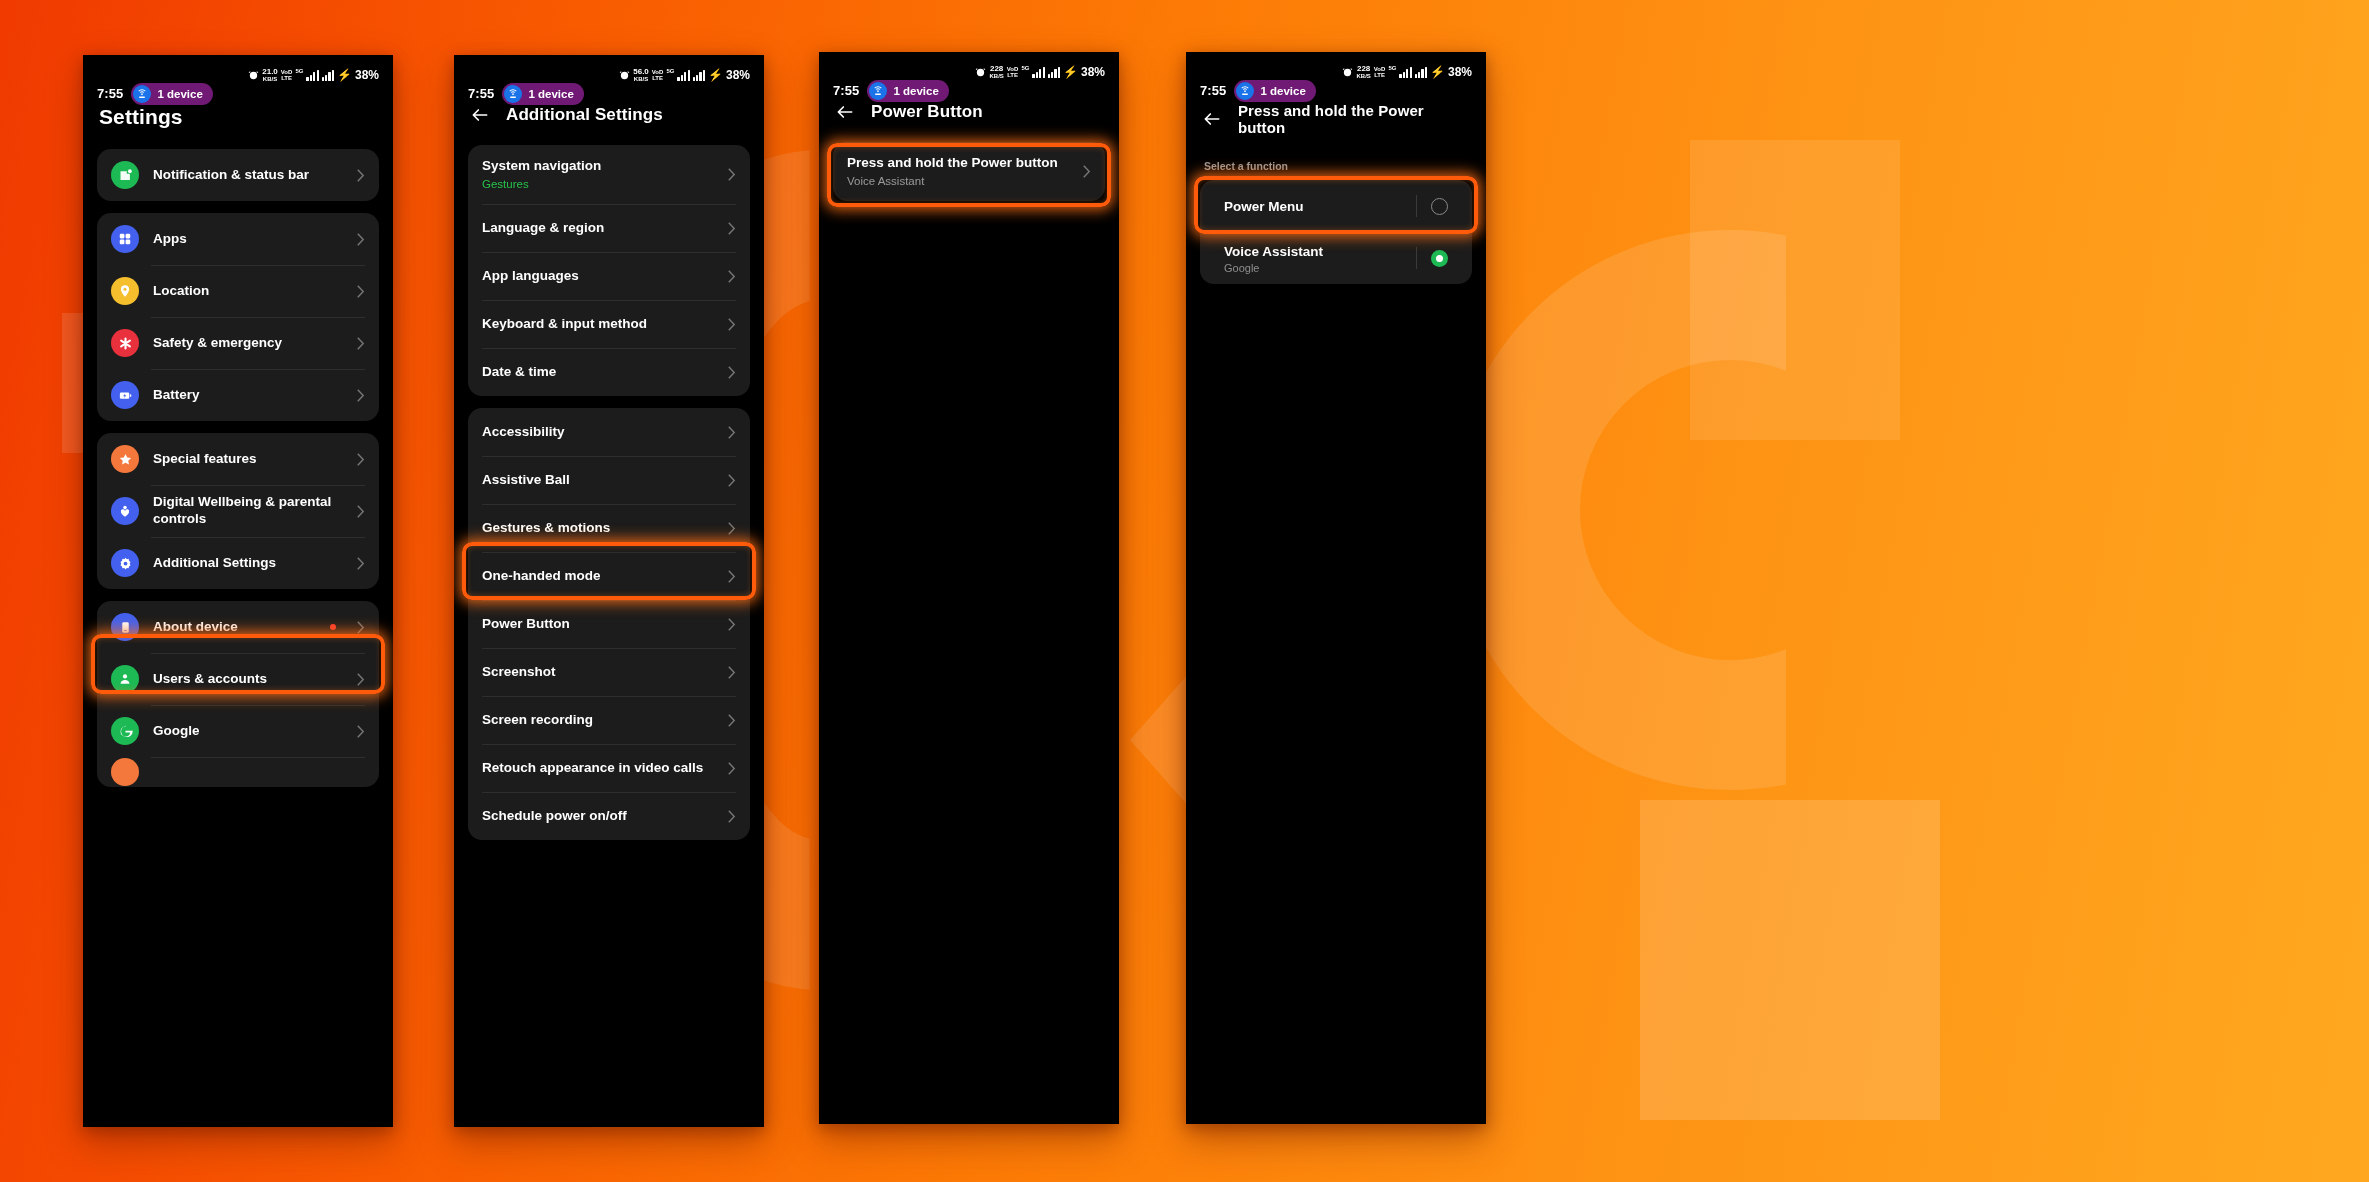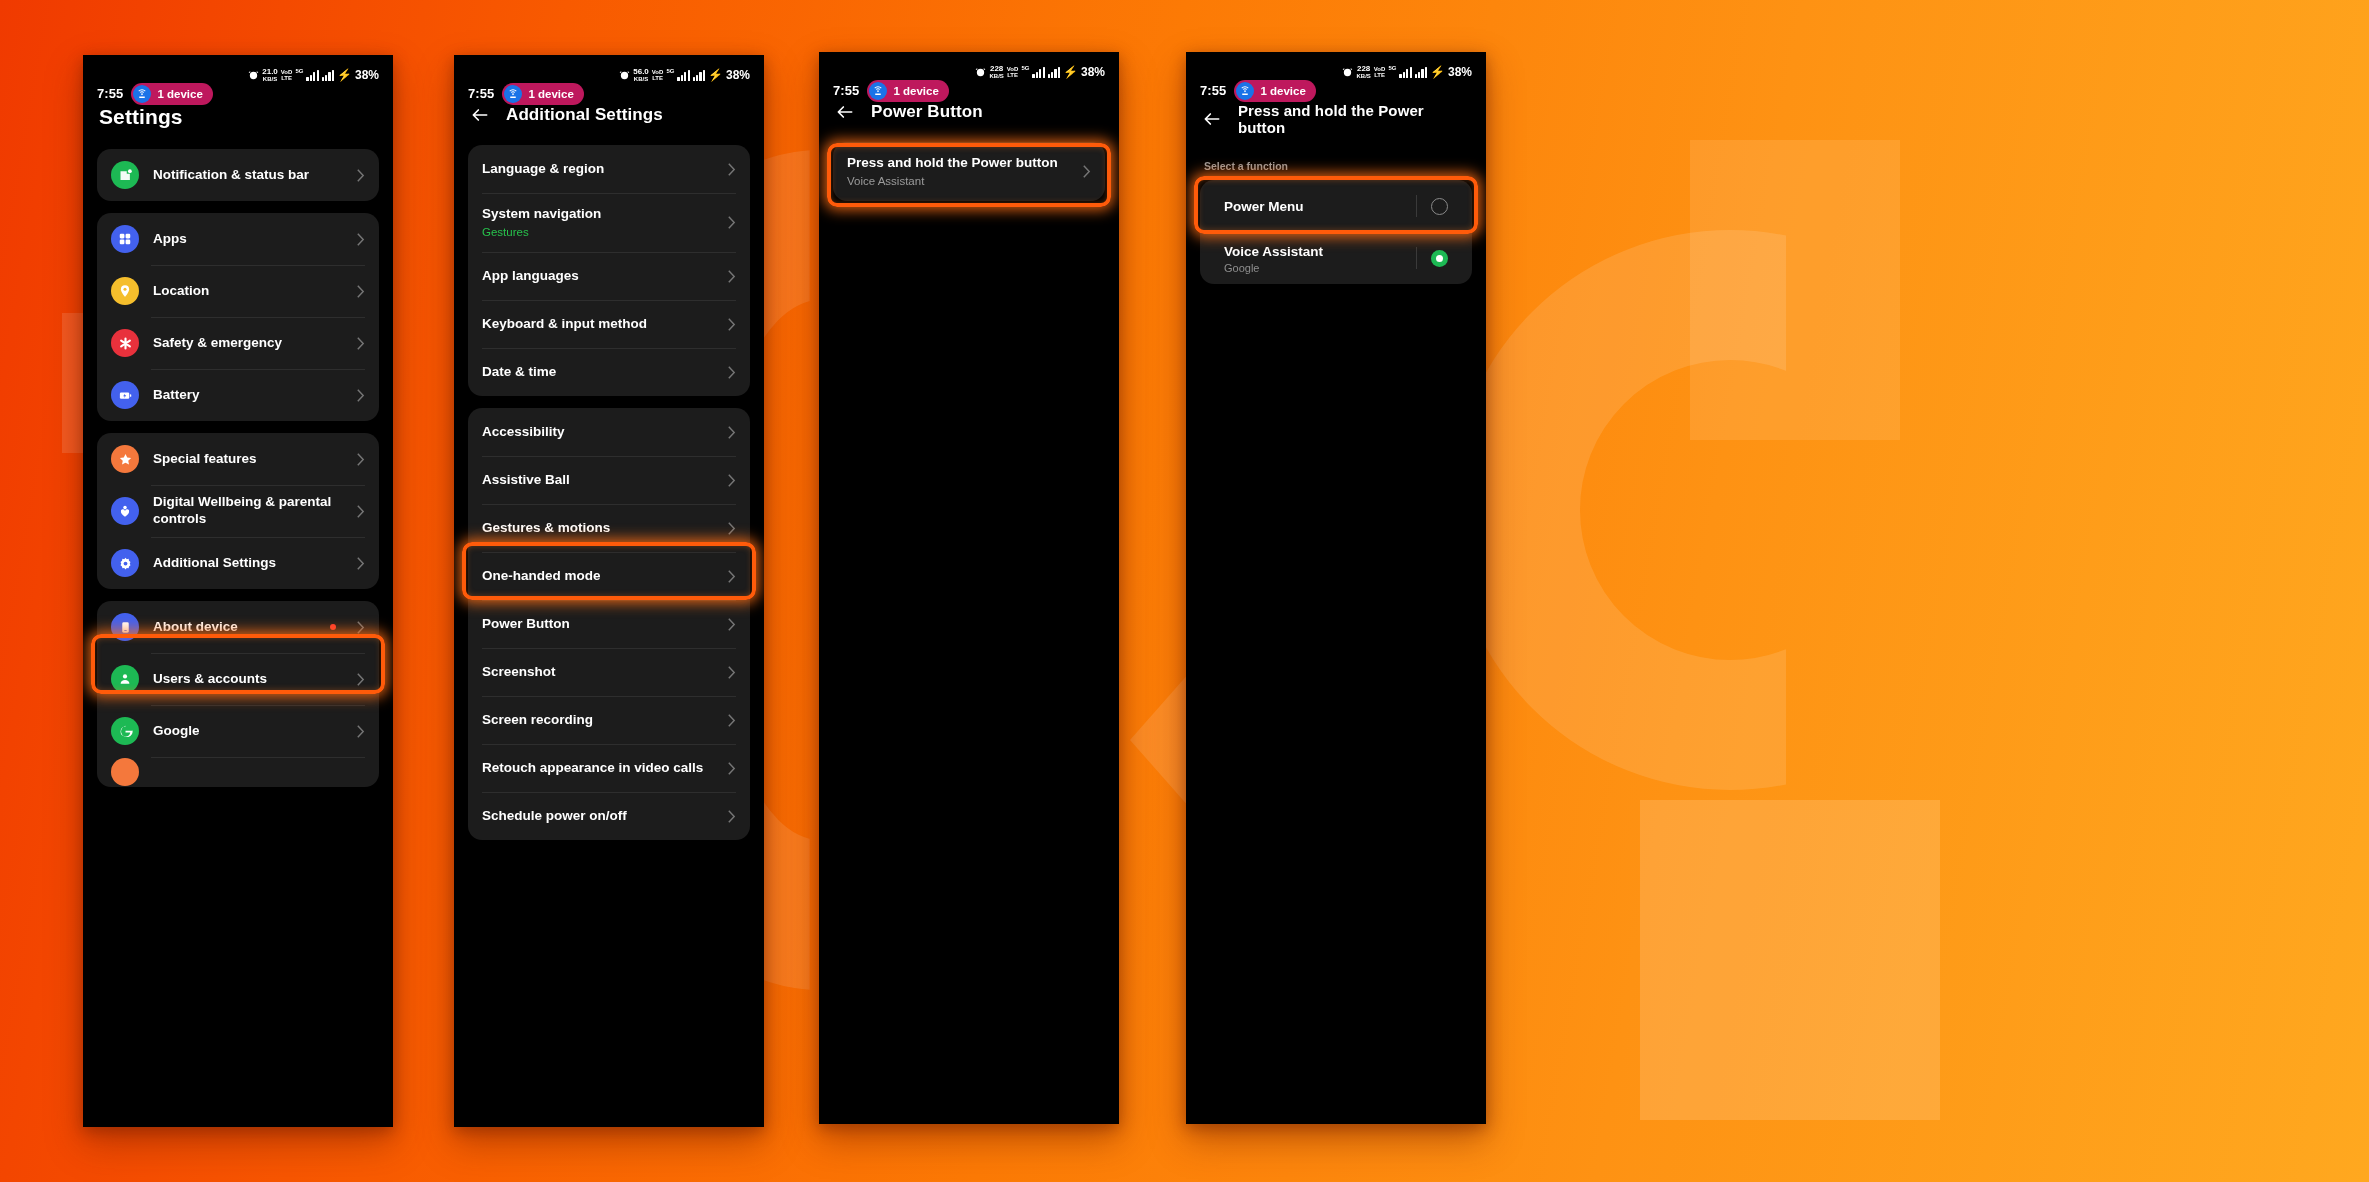--- a/index.html
+++ b/index.html
@@ -38,21 +38,21 @@
   .p1 { left:83px;   top:55px;  width:310px; height:1072px; }
   .p2 { left:454px;  top:55px;  width:310px; height:1072px; }
   .p3 { left:819px;  top:52px;  width:300px; height:1072px; }
   .p4 { left:1186px; top:52px;  width:300px; height:1072px; }
 
   
   .statusbar { display:flex; align-items:center; justify-content:space-between;
                padding:10px 14px 6px 14px; height:36px; }
   .sb-left { display:flex; align-items:center; gap:8px;margin-top:37px; }
   .sb-time { font-size:13px; font-weight:600; letter-spacing:.1px; color:#fff; }
-  .sb-pill { display:flex; align-items:center; gap:6px; background:#be185d;
+  .sb-pill { display:flex; align-items:center; gap:6px; background:#701a75;
              border-radius:20px; padding:2px 10px 2px 2px; height:22px; }
   .sb-pill-ic { width:18px; height:18px; border-radius:50%; background:#1a73e8;
                 display:flex; align-items:center; justify-content:center; }
   .sb-pill-ic svg { display:block; }
   .sb-pill-txt { font-size:11.5px; font-weight:600; color:#fff; white-space:nowrap; }
 
   .sb-right { display:flex; align-items:center; gap:3px; }
   .sb-alarm { width:11px; height:11px; }
   .sb-speed { display:flex; flex-direction:column; align-items:center; line-height:1; }
   .sb-speed .v { font-size:8px; font-weight:700; }
@@ -370,30 +370,30 @@
 
   <div class="appbar">
     <svg class="back" viewBox="0 0 24 24" fill="none" stroke="#fff" stroke-width="2" stroke-linecap="round" stroke-linejoin="round">
         <path d="M20 12H4M10 6l-6 6 6 6"></path>
       </svg>
     <span class="apptitle">Additional Settings</span>
   </div>
 
   <div class="card">
     <div class="row plain">
-      <span class="label">Language &amp; region</span>
-      <svg class="chev" viewBox="0 0 10 16" fill="none" stroke="#cfcfcf" stroke-width="1.6">
-          <path d="M2 1.5 8 8l-6 6.5"></path>
-        </svg>
-    </div>
-    <div class="row plain">
       <span class="label">
         <span>System navigation</span>
         <span class="sublabel green" style="display:block;">Gestures</span>
       </span>
+      <svg class="chev" viewBox="0 0 10 16" fill="none" stroke="#cfcfcf" stroke-width="1.6">
+          <path d="M2 1.5 8 8l-6 6.5"></path>
+        </svg>
+    </div>
+    <div class="row plain">
+      <span class="label">Language &amp; region</span>
       <svg class="chev" viewBox="0 0 10 16" fill="none" stroke="#cfcfcf" stroke-width="1.6">
           <path d="M2 1.5 8 8l-6 6.5"></path>
         </svg>
     </div>
     <div class="row plain">
       <span class="label">App languages</span>
       <svg class="chev" viewBox="0 0 10 16" fill="none" stroke="#cfcfcf" stroke-width="1.6">
           <path d="M2 1.5 8 8l-6 6.5"></path>
         </svg>
     </div>

